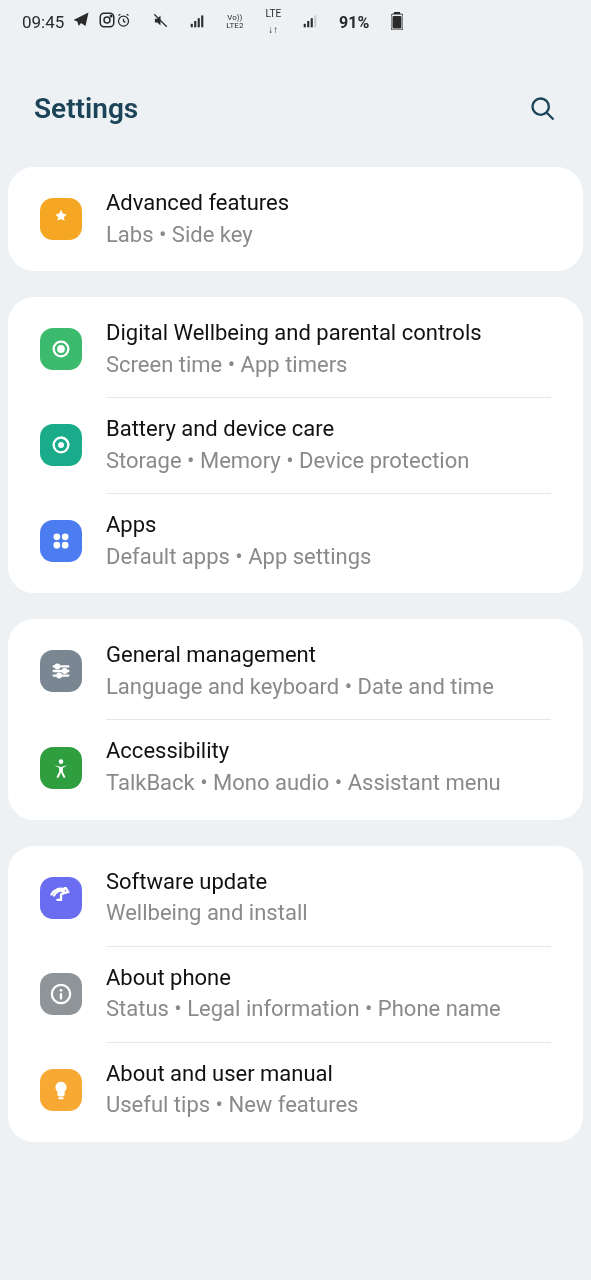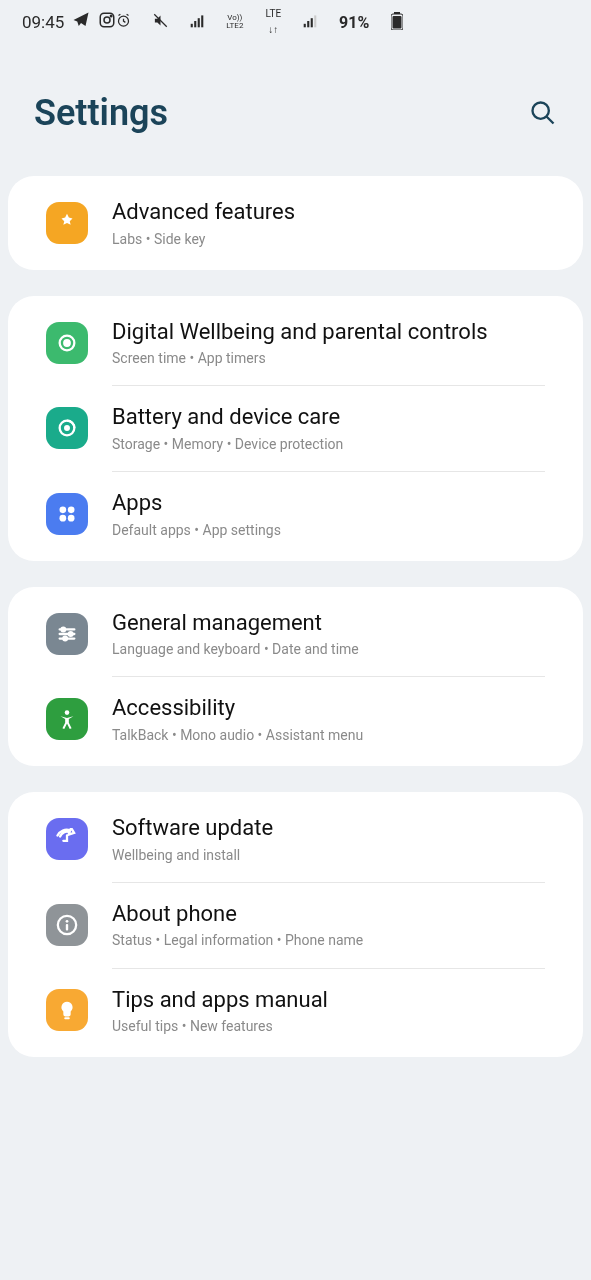--- a/index.html
+++ b/index.html
@@ -22,30 +22,30 @@
   .status-left { display: flex; align-items: center; gap: 8px; }
   .status-right { display: flex; align-items: center; gap: 22px; font-size: 14px; }
   .status-right svg { flex-shrink: 0; }
   .header {
     display: flex;
     align-items: center;
     justify-content: space-between;
     padding: 48px 34px 42px 34px;
   }
   .header-title {
-    font-size: 36px;
+    font-size: 28px;
     font-weight: 600;
     color: #1b4459;
   }
   .search-btn { width: 28px; height: 28px; }
   .card {
     background: #ffffff;
     margin: 0 8px 26px 8px;
     border-radius: 26px;
-    padding: 4px 14px;
+    padding: 4px 8px;
   }
   .item {
     display: flex;
     align-items: center;
     padding: 18px 24px 18px 24px;
     position: relative;
   }
   .item + .item::before {
     content: "";
     position: absolute;
@@ -66,21 +66,21 @@
     margin-right: 24px;
   }
   .item-text { flex: 1; min-width: 0; }
   .item-title {
     font-size: 22px;
     color: #111;
     line-height: 1.25;
     margin-bottom: 4px;
   }
   .item-sub {
-    font-size: 14px;
+    font-size: 22px;
     color: #8a8a8a;
     line-height: 1.3;
   }
   .bg-orange { background: #f5a623; }
   .bg-green  { background: #3cba6e; }
   .bg-teal   { background: #1aab8b; }
   .bg-blue   { background: #4b7cf0; }
   .bg-slate  { background: #7a8792; }
   .bg-dgreen { background: #2e9e3f; }
   .bg-indigo { background: #6a6df0; }
@@ -273,17 +273,17 @@
     </div>
   </div>
   <div class="item">
     <div class="icon-wrap bg-yellow">
       <svg width="22" height="22" viewBox="0 0 24 24" fill="#fff">
           <path d="M12 3a6 6 0 00-4 10.5V17a2 2 0 002 2h4a2 2 0 002-2v-3.5A6 6 0 0012 3z"></path>
           <rect x="9" y="20" width="6" height="2" rx="1"></rect>
         </svg>
     </div>
     <div class="item-text">
-      <div class="item-title">Tips and apps manual</div>
+      <div class="item-title">About and user manual</div>
       <div class="item-sub">Useful tips  •  New features</div>
     </div>
   </div>
 </div>
 
 </body></html>

